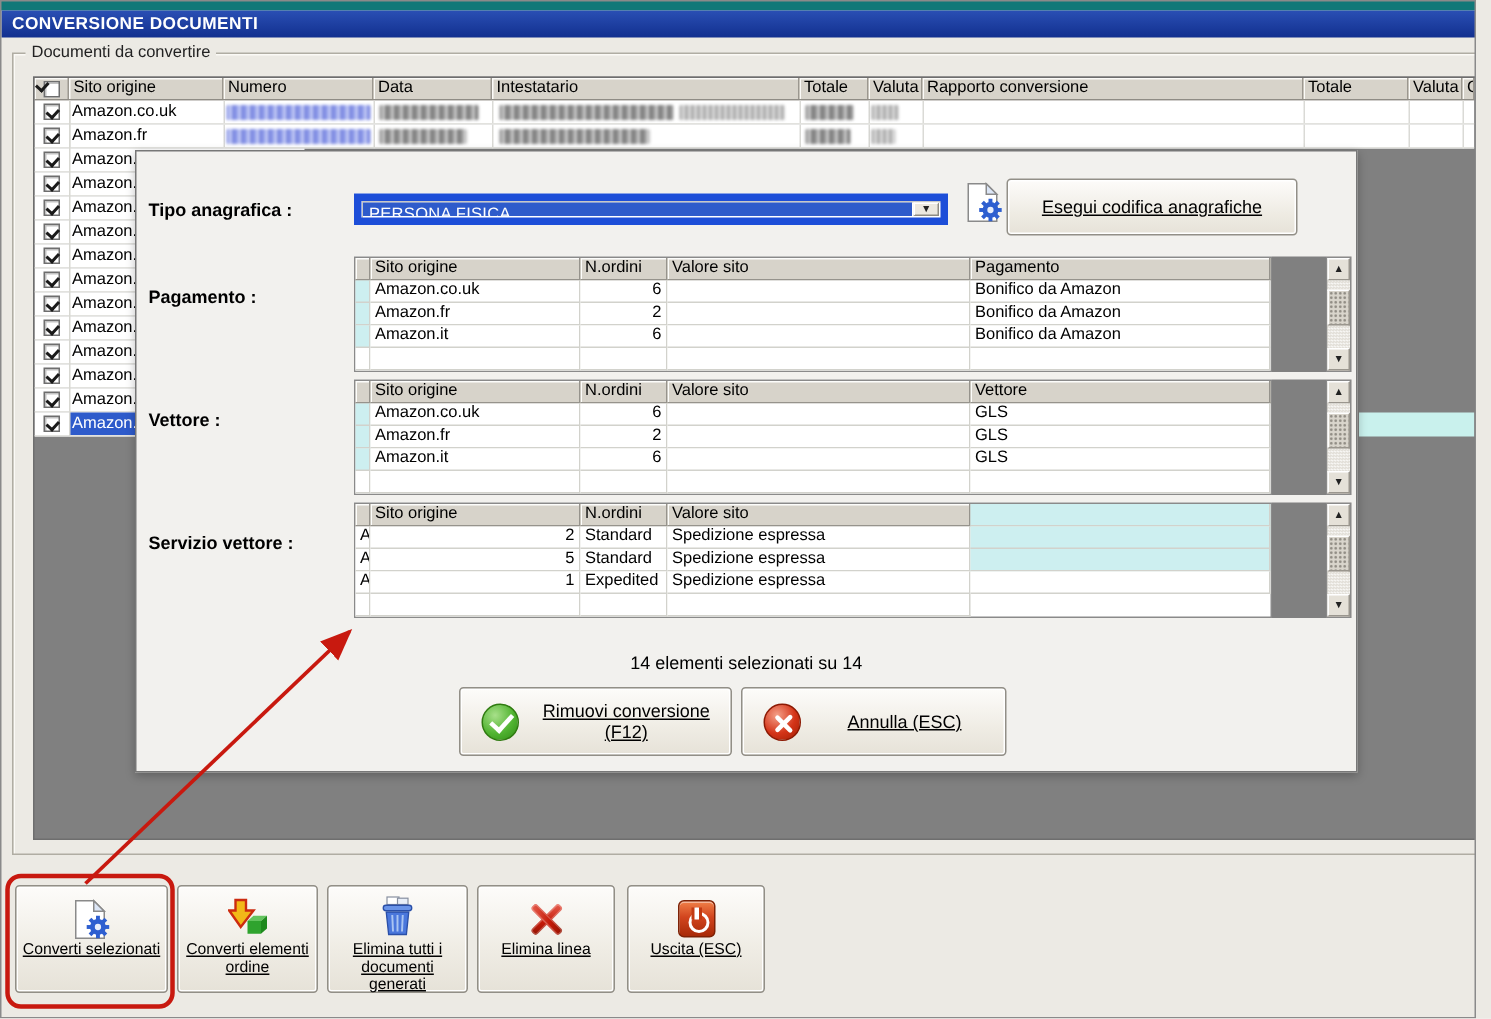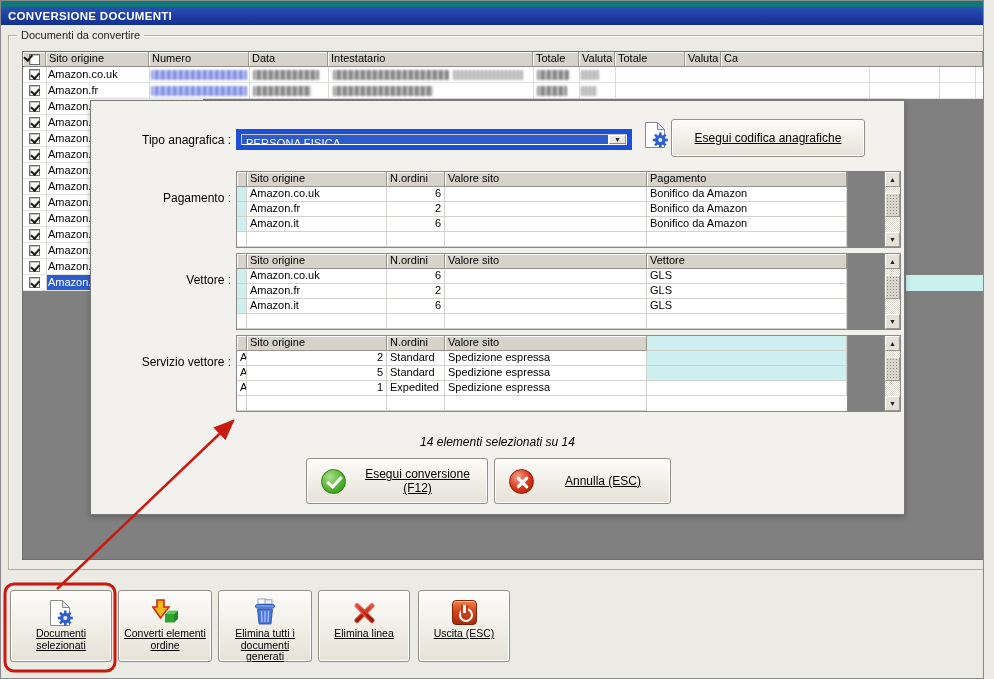--- a/index.html
+++ b/index.html
@@ -44,21 +44,21 @@
 
   .redact { position:absolute; top:3px; height:10px; border-radius:1px; filter:blur(1.1px);
             background-image:repeating-linear-gradient(0deg, rgba(255,255,255,.35) 0 2px, transparent 2px 4px); }
   .r-blue { background:repeating-linear-gradient(90deg,#8E9AE8 0 2px,#C4CBF5 2px 4px,#7B88E0 4px 6px); }
   .r-gray { background:repeating-linear-gradient(90deg,#909090 0 2px,#C9C9C9 2px 4px,#7E7E7E 4px 6px); }
   .r-gray2 { background:repeating-linear-gradient(90deg,#ABABAB 0 2px,#D8D8D8 2px 4px); }
 
   
   .dialog { position:absolute; left:90px; top:100px; width:815px; height:415px; background:#F2F1EE;
             border:1px solid #777; box-shadow:0 2px 6px rgba(0,0,0,.25); z-index:5; }
-  .dlg-label { position:absolute; left:8px; width:132px; text-align:right; font-size:12px; }
+  .dlg-label { position:absolute; left:8px; width:132px; text-align:left; font-size:12px;font-weight:bold; }
 
   .combo { position:absolute; left:145px; top:28px; width:396px; height:21px; background:#fff;
            border:5px solid #1d4ed8; box-shadow: inset 1px 1px 0 #C8C8C4; display:flex; padding:1px; }
   .combo-value { flex:1 1 auto; background:#2E5BCB; color:#fff; font-size:11px; line-height:17px; padding:0 4px; letter-spacing:.2px; overflow:hidden; white-space:nowrap; }
   .combo-btn { width:17px; margin-left:1px; background:#ECE8DF; border:1px solid; border-color:#FFF #8E8B83 #8E8B83 #FFF;
                display:flex; align-items:center; justify-content:center; font-size:7px; color:#222; }
 
   .icon-page-gear { position:absolute; display:inline-block; width:26px; height:28px; }
   .icon-page-gear.in-dialog { left:552px; top:20px; }
 
@@ -81,21 +81,21 @@
   .vscroll { position:absolute; left:793px; width:17px; height:77px; display:flex; flex-direction:column;
              border:1px solid #8A8A8A; background:#E9E6DE; }
   .sb-btn { height:15px; flex:0 0 auto; display:flex; align-items:center; justify-content:center; font-size:7px; color:#222;
             background:#E5E1D8; border:1px solid; border-color:#FFF #9A968E #9A968E #FFF; }
   .sb-track { flex:1 1 auto; position:relative;
               background-image:conic-gradient(#FFFFFF 25%, #D9D5CC 0 50%, #FFFFFF 0 75%, #D9D5CC 0); background-size:2px 2px; }
   .sb-thumb { position:absolute; left:0; right:0; top:6px; height:24px; background-color:#D9D5CC;
               background-image:radial-gradient(#8F8B83 0.8px, transparent 0.9px); background-size:3px 3px;
               border:1px solid; border-color:#FFF #9A968E #9A968E #FFF; }
 
-  .dlg-status { position:absolute; top:334px; left:0; width:100%; text-align:center; font-size:12px;font-style:italic; }
+  .dlg-status { position:absolute; top:334px; left:0; width:100%; text-align:center; font-size:12px; }
 
   .dlg-btn { position:absolute; display:flex; align-items:center; gap:12px; padding:0 10px 0 14px; font-size:12px; }
   .dlg-btn .lbl { flex:1 1 auto; text-align:center; }
   .dlg-btn.ok { left:215px; top:357px; width:182px; height:46px; }
   .dlg-btn.no { left:403px; top:357px; width:177px; height:46px; }
 
   .ic-ok { flex:0 0 auto; width:25px; height:25px; border-radius:50%; position:relative;
            background:radial-gradient(circle at 35% 30%, #A8E08A, #52B432 55%, #2E8C14); border:1px solid #2F7A10; }
   .ic-ok::after { content:""; position:absolute; left:5px; top:6.5px; width:12px; height:6px;
                   border-left:3px solid #fff; border-bottom:3px solid #fff; transform:rotate(-48deg); }
@@ -143,20 +143,21 @@
     <div class="ghead">
       <div class="hcell c-cb" style="width:23px">
           <span class="cb inhead"></span>
         </div>
       <div class="hcell" style="width:103px">Sito origine</div>
       <div class="hcell" style="width:100px">Numero</div>
       <div class="hcell" style="width:79px">Data</div>
       <div class="hcell" style="width:205px">Intestatario</div>
       <div class="hcell" style="width:46px">Totale</div>
       <div class="hcell" style="width:36px">Valuta</div>
+      <div class="hcell" style="width:254px">Rapporto conversione</div>
       <div class="hcell" style="width:70px">Totale</div>
       <div class="hcell" style="width:36px">Valuta</div>
       <div class="hcell fill">Ca</div>
     </div>
 
     <div class="grow full" style="top:15px">
       <span class="cb"></span>
       <span class="site">Amazon.co.uk</span>
       <span class="redact r-blue" style="left:128px;width:96px"></span>
       <span class="redact r-gray" style="left:230px;width:66px"></span>
@@ -375,21 +376,21 @@
         </div>
       <div class="sb-btn">
           <span class="tri">▼</span>
         </div>
     </div>
 
     <div class="dlg-status">14 elementi selezionati su 14</div>
 
     <div class="btn dlg-btn ok">
       <span class="ic-ok"></span>
-      <span class="lbl">Esegui conversione (F12)</span>
+      <span class="lbl">Rimuovi conversione (F12)</span>
     </div>
     <div class="btn dlg-btn no">
       <span class="ic-no"></span>
       <span class="lbl">Annulla (ESC)</span>
     </div>
   </div>
 
   <div class="btn tb-btn" style="left:10px;width:102px">
     <span class="tb-icon-wrap">
       <span class="icon-page-gear">
@@ -400,21 +401,21 @@
             <rect x="16" y="11.5" width="2.6" height="15"></rect>
             <rect x="16" y="11.5" width="2.6" height="15" transform="rotate(45 17.3 19)"></rect>
             <rect x="16" y="11.5" width="2.6" height="15" transform="rotate(90 17.3 19)"></rect>
             <rect x="16" y="11.5" width="2.6" height="15" transform="rotate(135 17.3 19)"></rect>
             <circle cx="17.3" cy="19" r="5.3"></circle>
           </g>
           <circle cx="17.3" cy="19" r="2.1" fill="#E8EEFB"></circle>
         </svg>
       </span>
     </span>
-    <span class="tb-label">Documenti selezionati</span>
+    <span class="tb-label">Converti selezionati</span>
   </div>
 
   <div class="btn tb-btn" style="left:118px;width:94px">
     <span class="tb-icon-wrap">
       <span>
         <svg width="27" height="26" viewBox="0 0 27 26">
           <path d="M5 2 h7 v7 h5 l-8.5 11 L0.8 9 h4.2 z" fill="#F2B818" stroke="#CC2B10" stroke-width="1.6"></path>
           <polygon points="13,16 17,12.5 26,12.5 22,16" fill="#63C45E"></polygon>
           <polygon points="22,16 26,12.5 26,21 22,24.5" fill="#1F8A1E"></polygon>
           <rect x="13" y="16" width="9" height="8.5" fill="#2FA32E"></rect>

